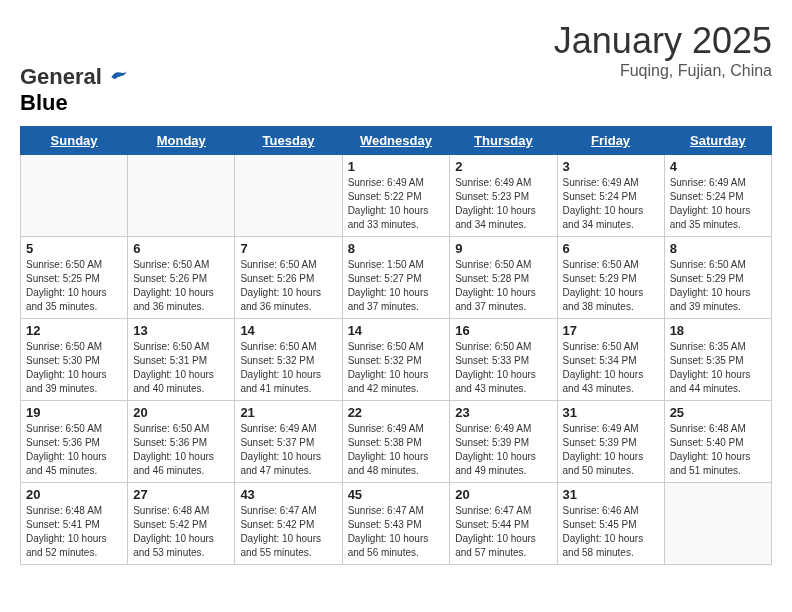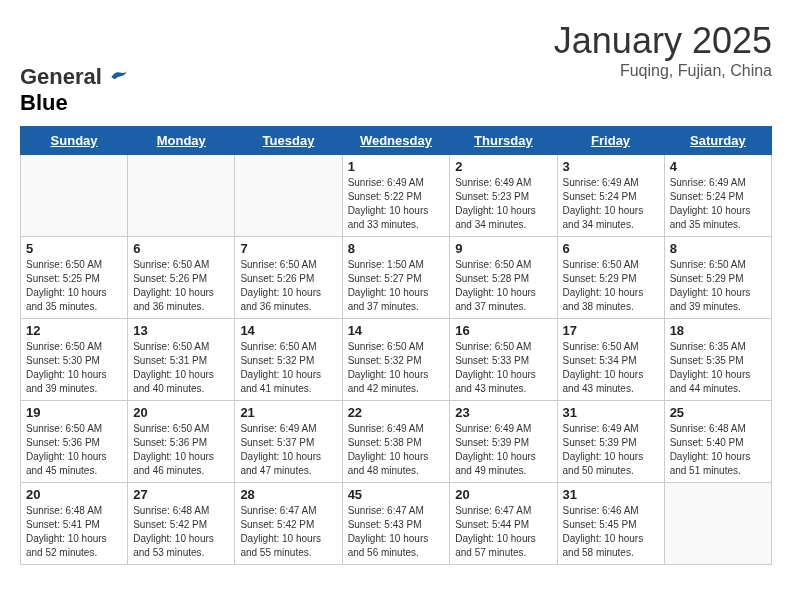--- a/index.html
+++ b/index.html
@@ -282,21 +282,21 @@
 Sunset: 5:41 PM
 Daylight: 10 hours and 52 minutes.</div>
         </td>
         <td>
           <div class="day-number">27</div>
           <div class="day-info">Sunrise: 6:48 AM
 Sunset: 5:42 PM
 Daylight: 10 hours and 53 minutes.</div>
         </td>
         <td>
-          <div class="day-number">28</div>
+          <div class="day-number">43</div>
           <div class="day-info">Sunrise: 6:47 AM
 Sunset: 5:42 PM
 Daylight: 10 hours and 55 minutes.</div>
         </td>
         <td>
           <div class="day-number">45</div>
           <div class="day-info">Sunrise: 6:47 AM
 Sunset: 5:43 PM
 Daylight: 10 hours and 56 minutes.</div>
         </td>

